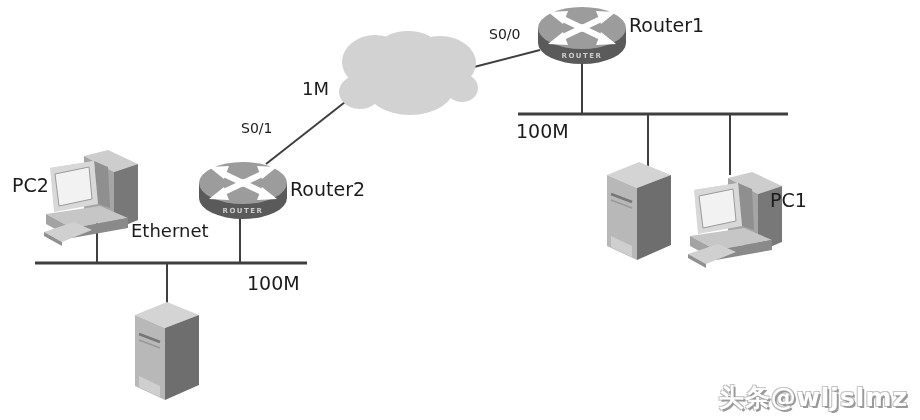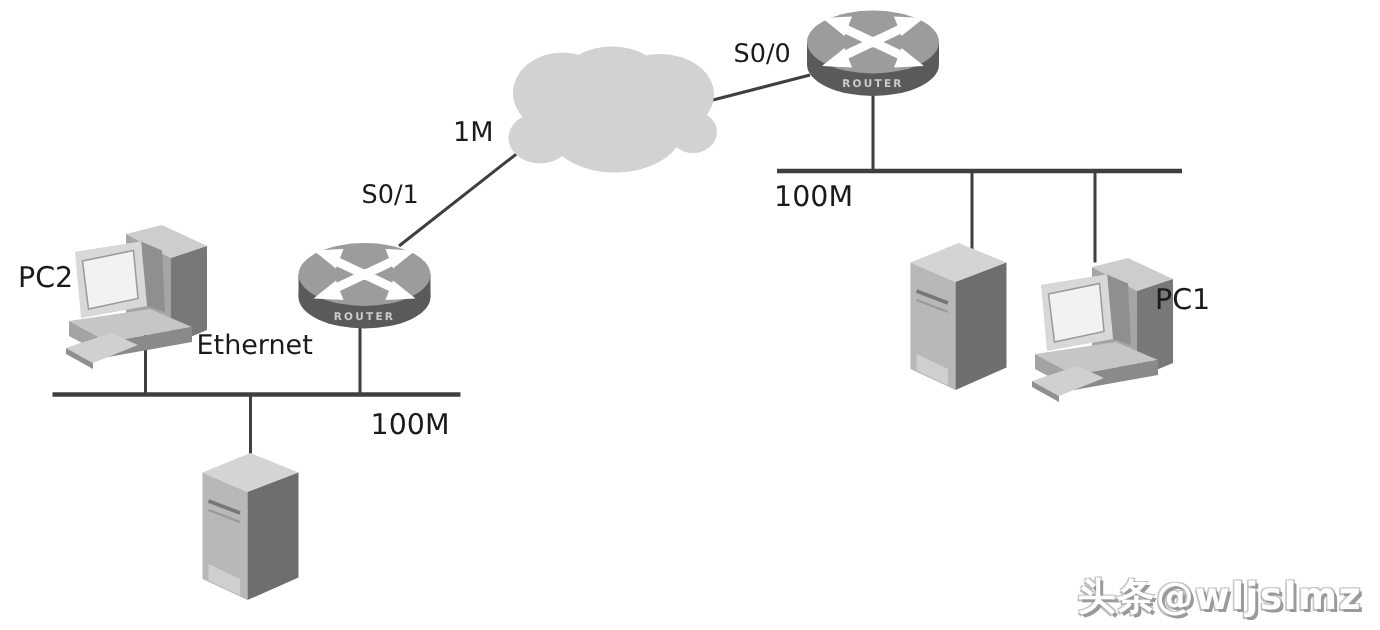--- a/index.html
+++ b/index.html
@@ -8,21 +8,21 @@
   html,body{margin:0;padding:0;background:#fff;}
   #stage{
     position:relative;width:920px;height:420px;background:#ffffff;
     font-family:"DejaVu Sans","Liberation Sans",sans-serif;overflow:hidden;
   }
   #diagram-svg{position:absolute;left:0;top:0;}
   .lbl{
     position:absolute;color:var(--text);white-space:nowrap;line-height:1.1;
     font-family:"DejaVu Sans","Liberation Sans",sans-serif;
   }
-  .fs19{font-size:17px;} .fs20{font-size:18px;} .fs21{font-size:19px;}
+  .fs19{font-size:14px;} .fs20{font-size:18px;} .fs21{font-size:19px;}
   .cn{font-size:22px;font-weight:bold;letter-spacing:1px;}
   .watermark{
     position:absolute;top:381px;right:12px;font-size:25px;font-weight:bold;
     color:#ffffff;letter-spacing:1px;
     text-shadow:2px 2px 0 #9a9a9a,-1px -1px 0 #c8c8c8,1px -1px 0 #bdbdbd,-1px 1px 0 #bdbdbd;
   }
   .rim-text{font-size:7px;letter-spacing:1.5px;fill:#cccccc;font-weight:bold;}
 </style>
 </head>
 <body>
@@ -109,22 +109,24 @@
     <use href="#def-router" transform="translate(198,158)"></use>
     <text x="243" y="213" text-anchor="middle" class="rim-text">ROUTER</text>
 
     <use href="#def-pc" transform="translate(44,144)"></use>
     <use href="#def-pc" transform="translate(688,166)"></use>
     <use href="#def-server" transform="translate(604,160)"></use>
     <use href="#def-server" transform="translate(132,300)"></use>
   </svg>
 
   <div class="lbl fs21" style="left:12px;top:175px">PC2</div>
+  <div class="lbl fs21" style="left:290px;top:179px">Router2</div>
   <div class="lbl fs19" style="left:241px;top:121px">S0/1</div>
   <div class="lbl fs20" style="left:302px;top:79px">1M</div>
   <div class="lbl fs19" style="left:489px;top:27px">S0/0</div>
+  <div class="lbl fs21" style="left:629px;top:15px">Router1</div>
   <div class="lbl fs21" style="left:516px;top:121px">100M</div>
   <div class="lbl fs21" style="left:770px;top:190px">PC1</div>
   <div class="lbl fs20" style="left:131px;top:221px">Ethernet</div>
   <div class="lbl fs21" style="left:247px;top:273px">100M</div>
 
   <div class="watermark">头条@wljslmz</div>
 </div>
 
 </body></html>

